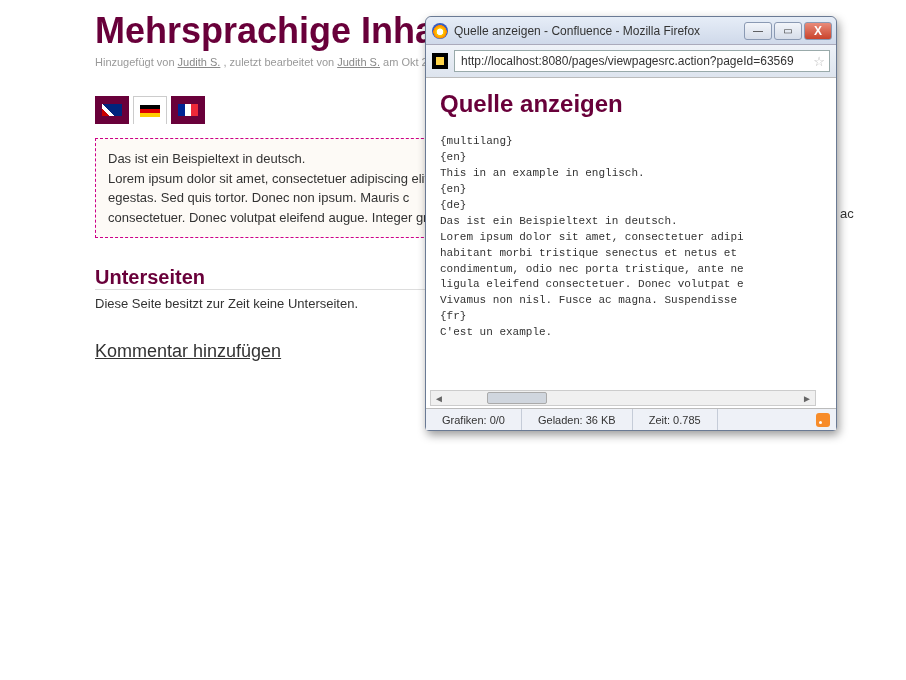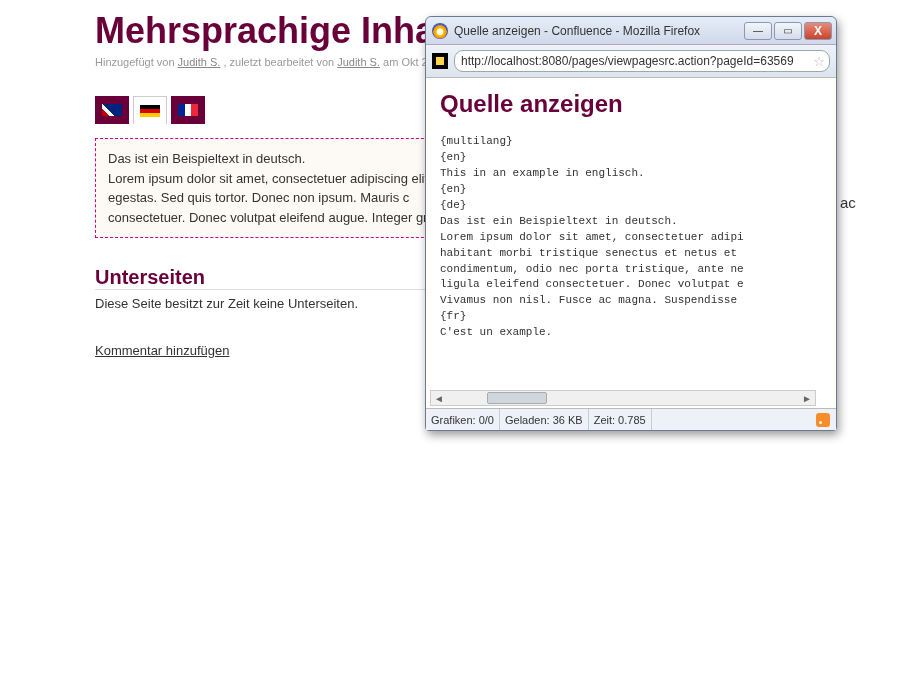--- a/index.html
+++ b/index.html
@@ -62,21 +62,21 @@
       font-size: 20px;
       font-weight: bold;
       margin-top: 28px;
       margin-bottom: 6px;
       border-bottom: 1px solid #ddd;
       max-width: 740px;
     }
     .subsection-text { font-size: 13px; color: #333; margin-bottom: 30px; }
 
     .add-comment-link {
-      font-size: 13px;
+      font-size: 18px;
       color: #333;
       text-decoration: underline;
       margin-top: 28px;
     }
 
     
     .popup {
       position: absolute;
       top: 16px; left: 425px;
       width: 412px;
@@ -124,21 +124,21 @@
     .url-favicon {
       width: 16px; height: 16px;
       background: #000;
       display:flex; align-items:center; justify-content:center;
     }
     .url-favicon::after { content:""; width:8px; height:8px; background:#ffd54a; }
     .url-field {
       flex: 1;
       background: #fff;
       border: 1px solid #9aa;
-      border-radius: 9px;
+      border-radius: 0;
       height: 22px;
       font-size: 12px;
       padding: 0 20px 0 6px;
       color: #333;
       display: flex; align-items: center;
       position: relative;
     }
     .url-star {
       position: absolute; right: 4px; top: 3px;
       color: #bbb; font-size: 13px;
@@ -178,21 +178,21 @@
     .ff-status {
       display: flex;
       background: #eef1f7;
       border-top: 1px solid #bbb;
       font-size: 11px;
       color: #333;
       height: 22px;
       align-items: center;
     }
     .ff-status .cell {
-      padding: 0 5px;
+      padding: 0 16px;
       border-right: 1px solid #c5ccd8;
       height: 100%;
       display: flex; align-items: center;
     }
     .ff-status .cell:last-child { border-right: none; }
     .rss-icon {
       width: 14px; height: 14px;
       background: #f78c2a;
       border-radius: 3px;
       margin-left: auto; margin-right: 6px;
@@ -235,21 +235,21 @@
     <div>consectetuer. Donec volutpat eleifend augue. Integer gravi</div>
   </div>
 
   <div class="subsection-title">Unterseiten</div>
   <div class="subsection-text">Diese Seite besitzt zur Zeit keine Unterseiten.</div>
 
   <a href="#" class="add-comment-link">Kommentar hinzufügen</a>
 </div>
 
 <div style="position:absolute; left:804px; top:174px; font-size:13px; color:#333;">t r</div>
-<div style="position:absolute; left:840px; top:194px; font-size:15px; color:#333;">ac</div>
+<div style="position:absolute; left:840px; top:206px; font-size:13px; color:#333;">ac</div>
 
 <div class="popup">
   <div class="ff-titlebar">
     <span class="ff-icon"></span>
     <span class="ff-title">Quelle anzeigen - Confluence - Mozilla Firefox</span>
     <div class="win-buttons">
       <div class="win-btn">—</div>
       <div class="win-btn">▭</div>
       <div class="win-btn close">X</div>
     </div>

